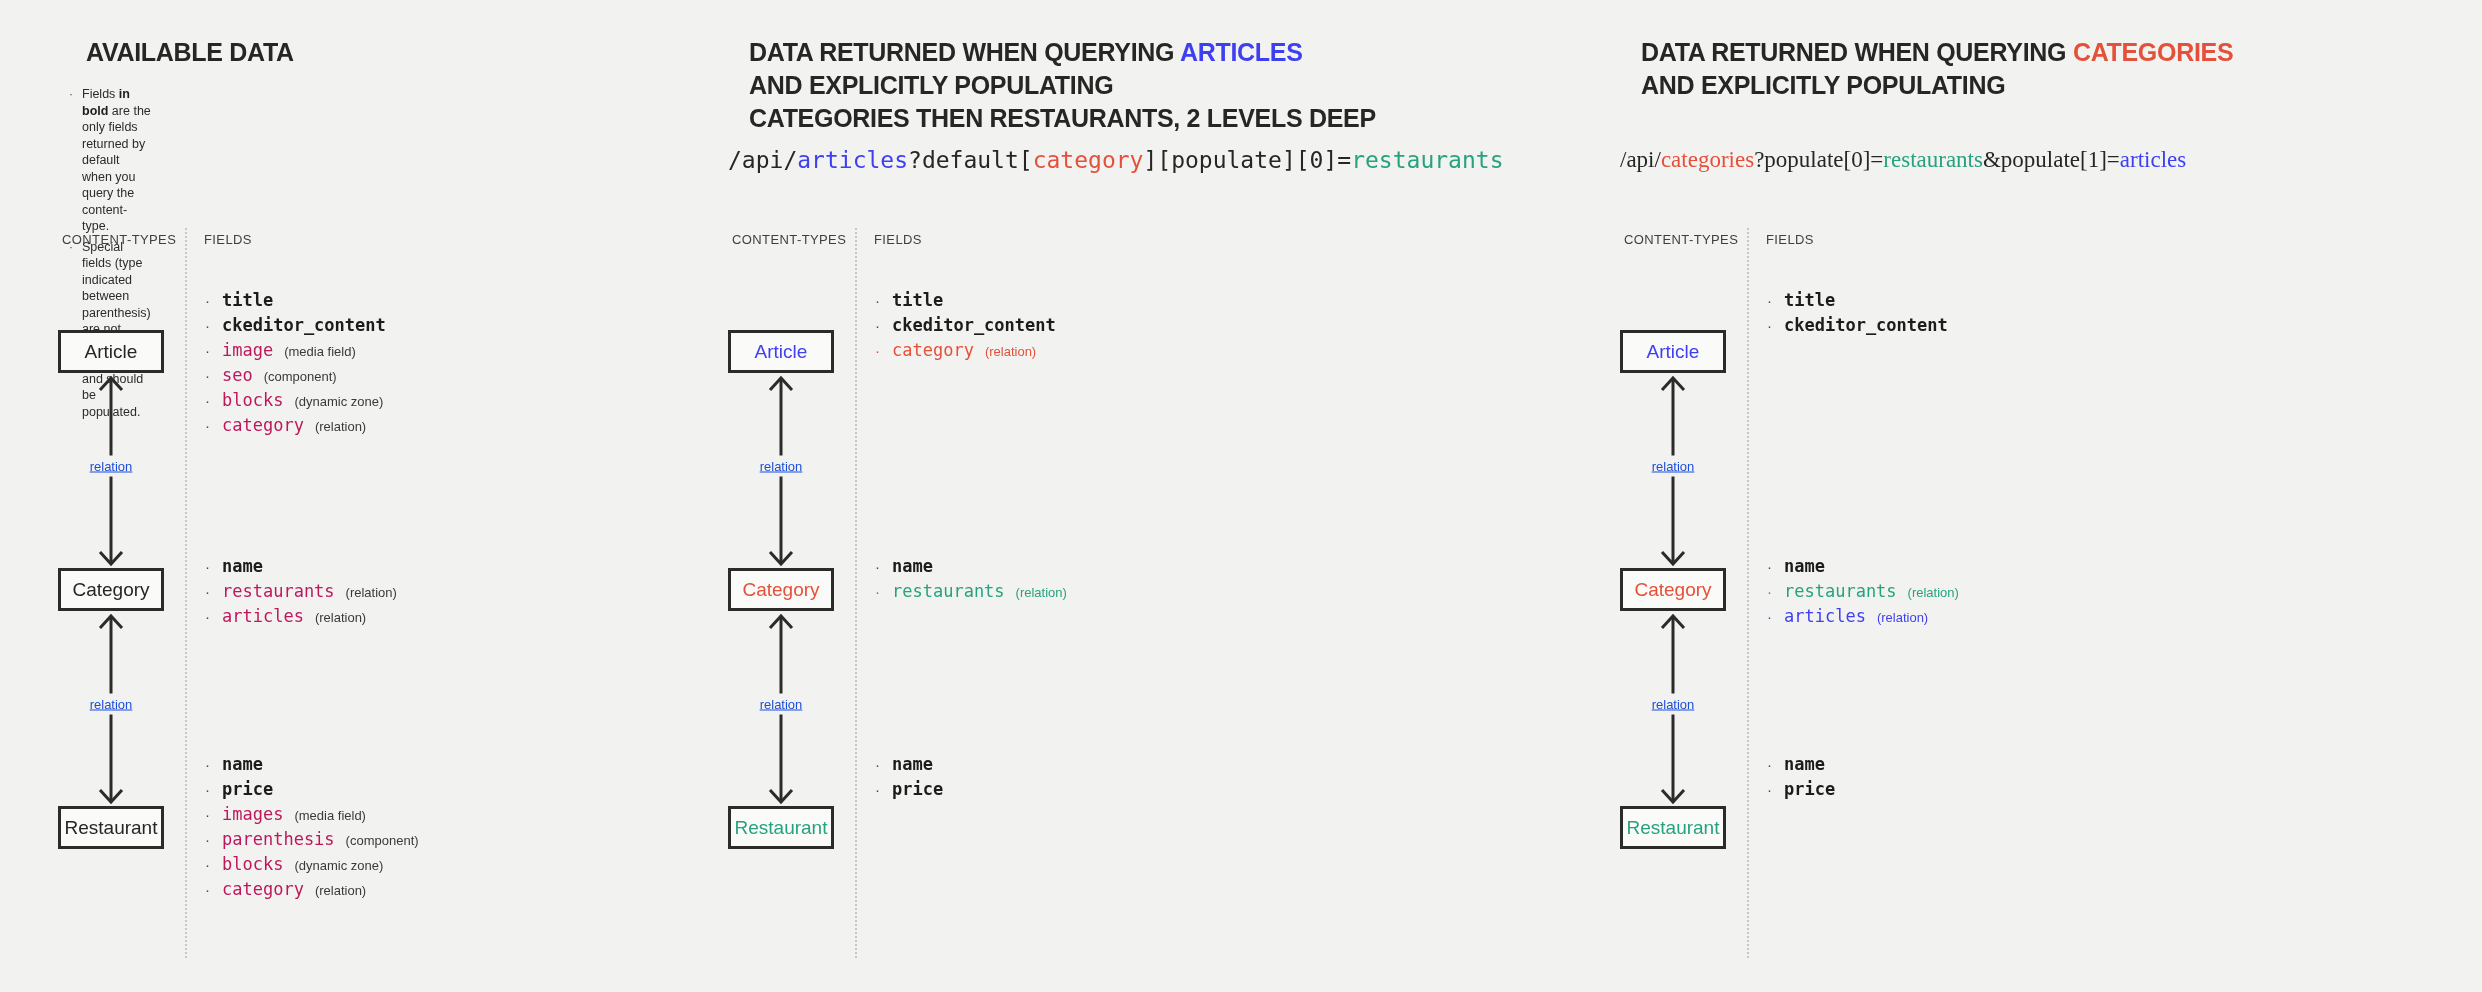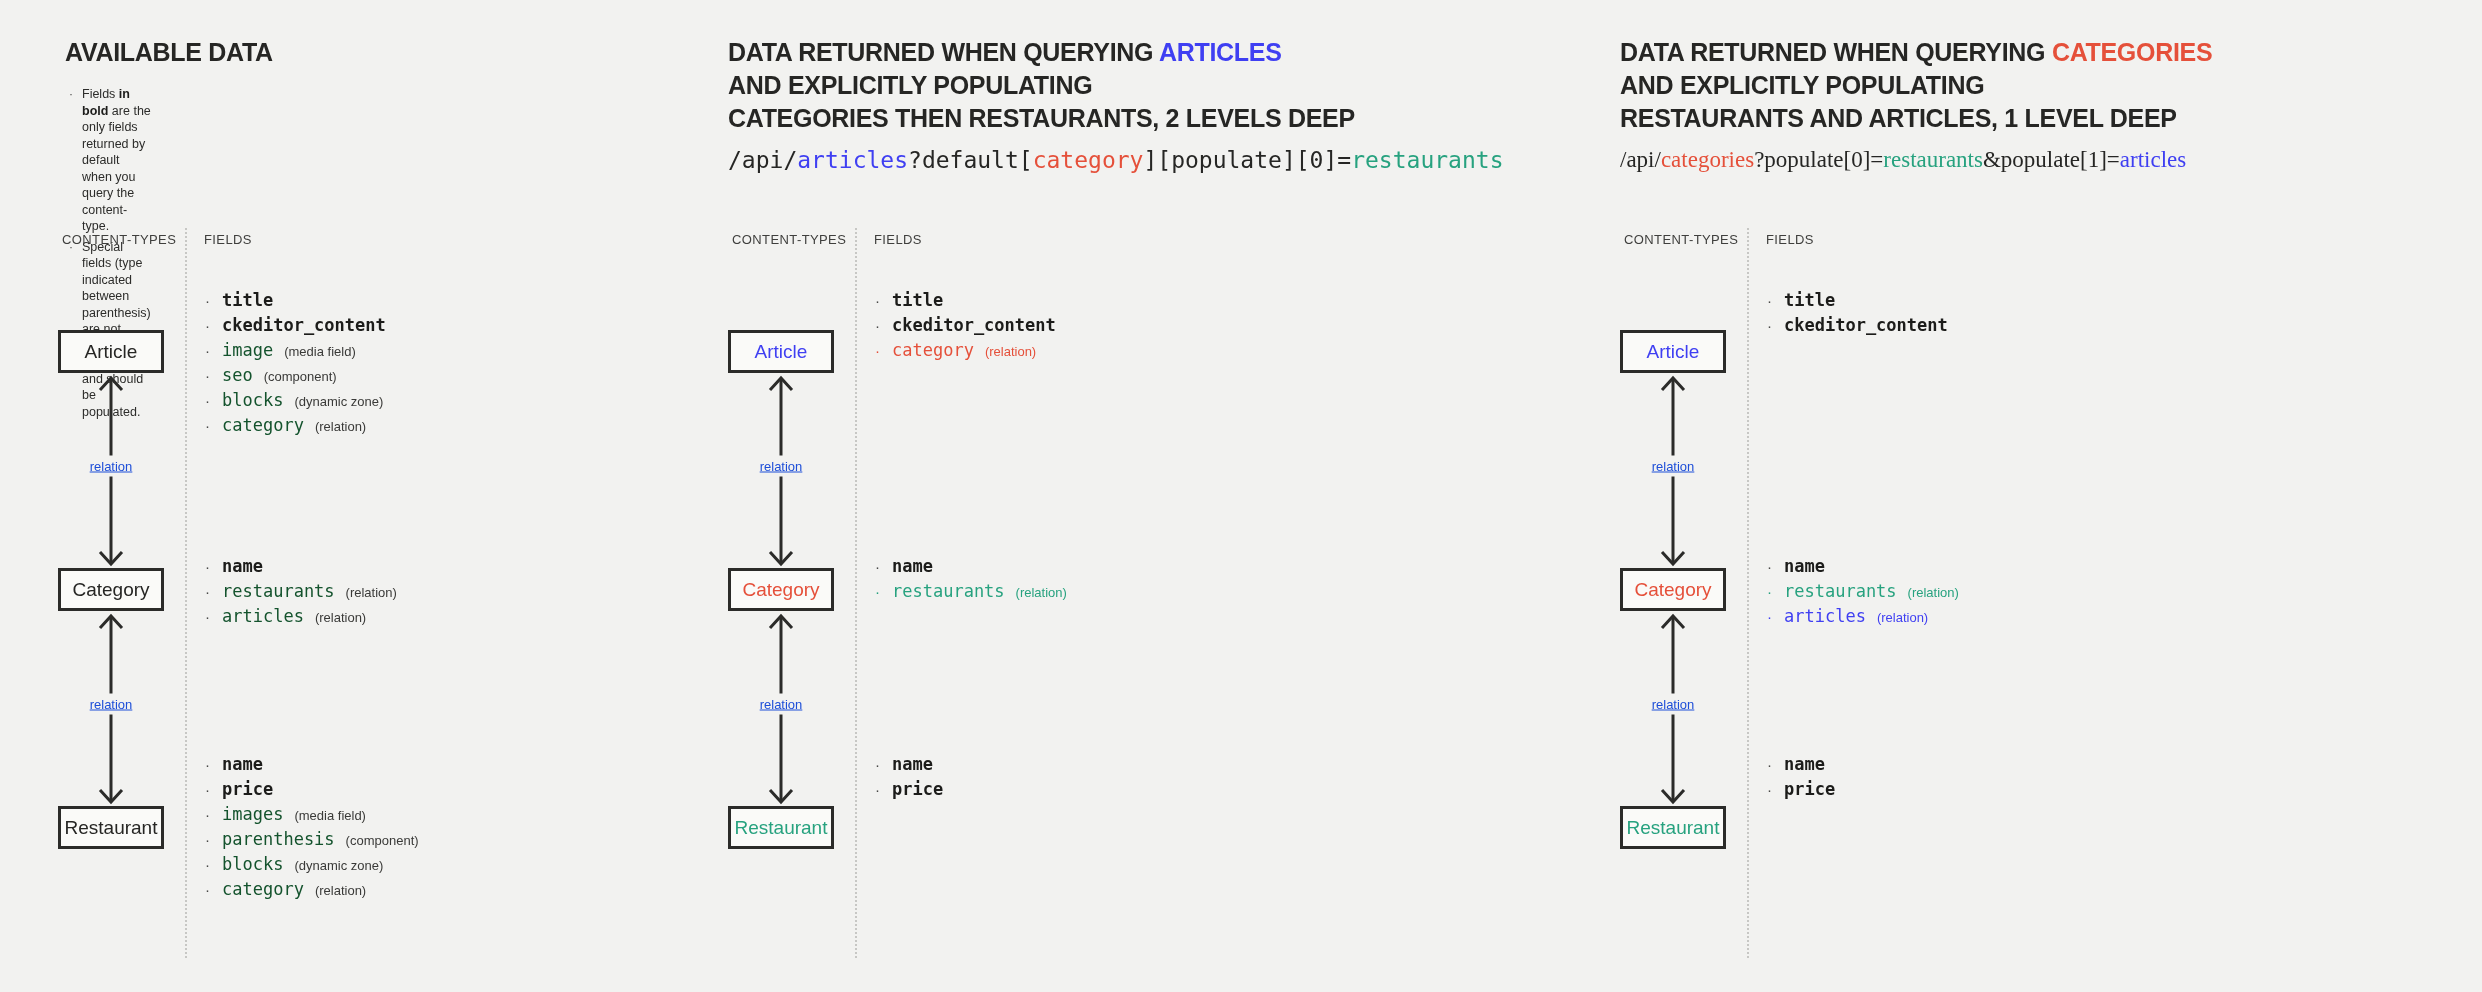--- a/index.html
+++ b/index.html
@@ -8,21 +8,21 @@
     position: relative;
     width: 2482px; height: 992px;
     background: var(--bg, #f2f2f0);
     overflow: hidden;
     font-family: "Liberation Sans", sans-serif;
     color: #232321;
   }
   .abs { position: absolute; }
 
   
-  .heading { position:absolute; top:36px; }
+  .heading { position:absolute; top:36px;margin-left:21px; }
   .h-line {
     font: 700 25px/33px "Liberation Sans", sans-serif;
     letter-spacing: -0.3px;
     color: #1d1d1b;
     white-space: nowrap;
   }
 
   
   .code {
     position:absolute; top:146px;
@@ -59,21 +59,21 @@
   .relation-label {
     position:absolute; left:53px; transform:translate(-50%,-50%);
     font: 400 13px/15px "Liberation Sans", sans-serif; color:#1d4ed8;
     background: var(--bg, #f2f2f0); padding:3px 5px; white-space:nowrap;text-decoration:underline;
   }
 
   
   .field-list { position:absolute; left:147px; }
   .field-row { display:flex; align-items:baseline; height:25px; white-space:nowrap; }
   .field-row .dot { width:17px; font:400 15px "Liberation Sans", sans-serif; color:#4a4a48; }
-  .fname { font: 400 17px "DejaVu Sans Mono", monospace; color:#14532d; }
+  .fname { font: 400 17px "DejaVu Sans Mono", monospace; color:#be185d; }
   .field-row.bold .fname { font-weight:700; color:#1c1c1a; }
   .fannot { font: 400 13px "Liberation Sans", sans-serif; color:#3a3a38; margin-left:11px; }
 
   
   .c-blue { color: var(--blue) !important; }
   .c-red  { color: var(--red)  !important; }
   .c-teal { color: var(--teal) !important; }
   .c-dark { color: #262624; }
   .field-row.c-blue .fname, .field-row.c-blue .fannot, .field-row.c-blue .dot { color: var(--blue); }
   .field-row.c-red  .fname, .field-row.c-red  .fannot, .field-row.c-red  .dot { color: var(--red); }
@@ -276,21 +276,20 @@
             <polyline points="6,178 17,190 28,178"></polyline>
           </g>
         </svg>
         <span class="relation-label" style="top: 704px;">relation</span>
       </div>
     </div>
     <div class="abs" style="left: 0px; top: 0px;">
       <div class="heading" style="left: 1620px;">
         <div class="h-line"><span class="c-dark">DATA RETURNED WHEN QUERYING </span><span class="c-red">CATEGORIES</span></div>
         <div class="h-line"><span class="c-dark">AND EXPLICITLY POPULATING</span></div>
-        <div class="h-line"><span class="c-dark">RESTAURANTS AND ARTICLES, 1 LEVEL DEEP</span></div>
       </div>
       <div class="code" style="left: 1620px; font-family: Liberation Serif, serif;"><span class="c-dark">/api/</span><span class="c-red">categories</span><span class="c-dark">?populate[0]=</span><span class="c-teal">restaurants</span><span class="c-dark">&amp;populate[1]=</span><span class="c-blue">articles</span></div>
       <div class="diagram" style="left: 1620px;">
         <span class="col-label" style="left: 4px; top: 232px;">CONTENT-TYPES</span>
         <div class="divider" style="left: 127px;"></div>
         <span class="col-label" style="left: 146px; top: 232px;">FIELDS</span>
         <div class="ct-box" style="top: 330px;">
           <span class="c-blue">Article</span>
         </div>
         <div class="field-list" style="top: 290px;">

